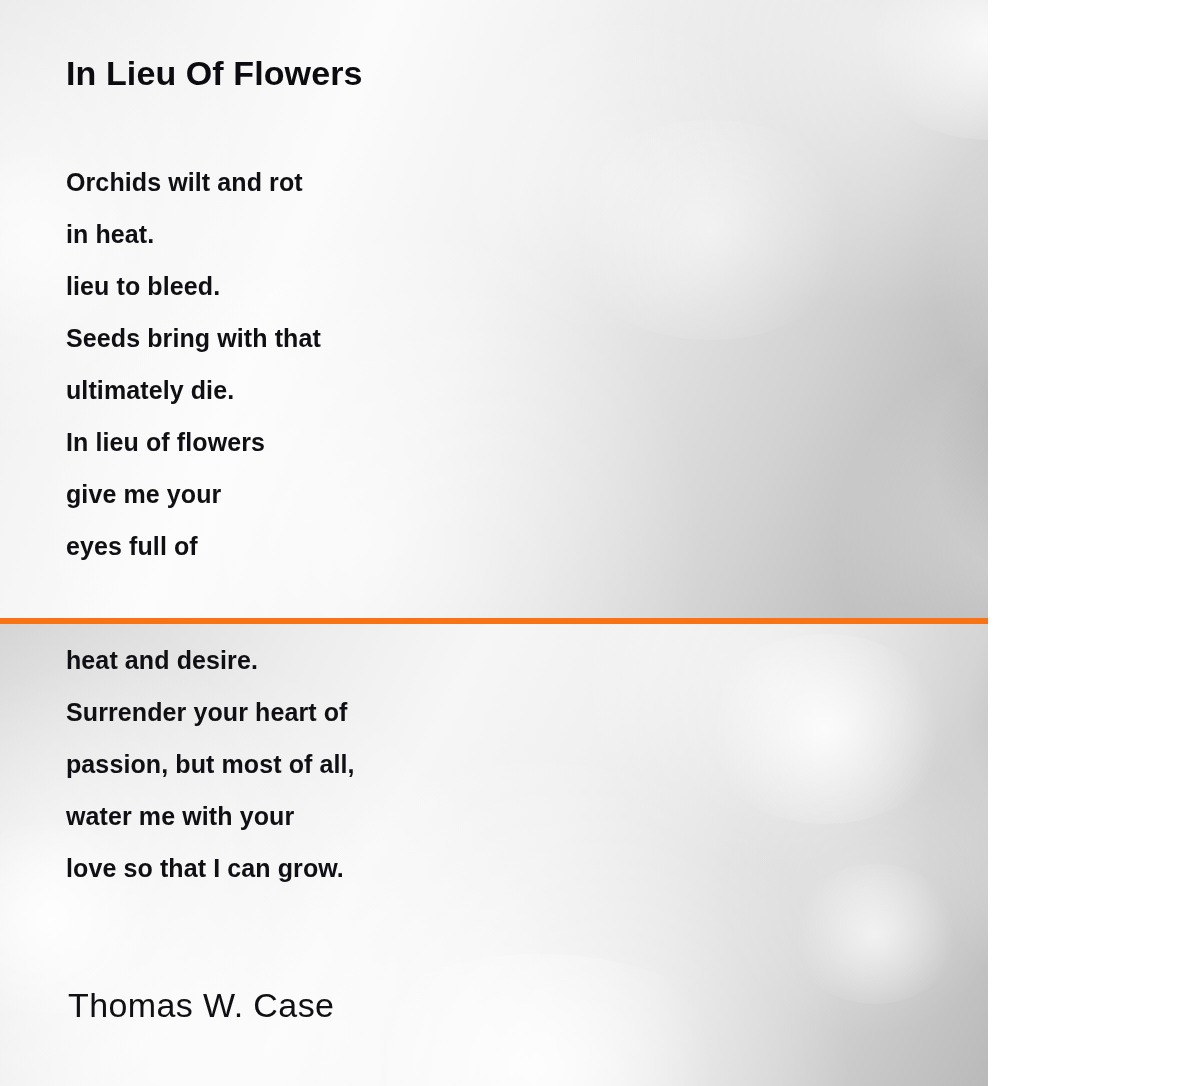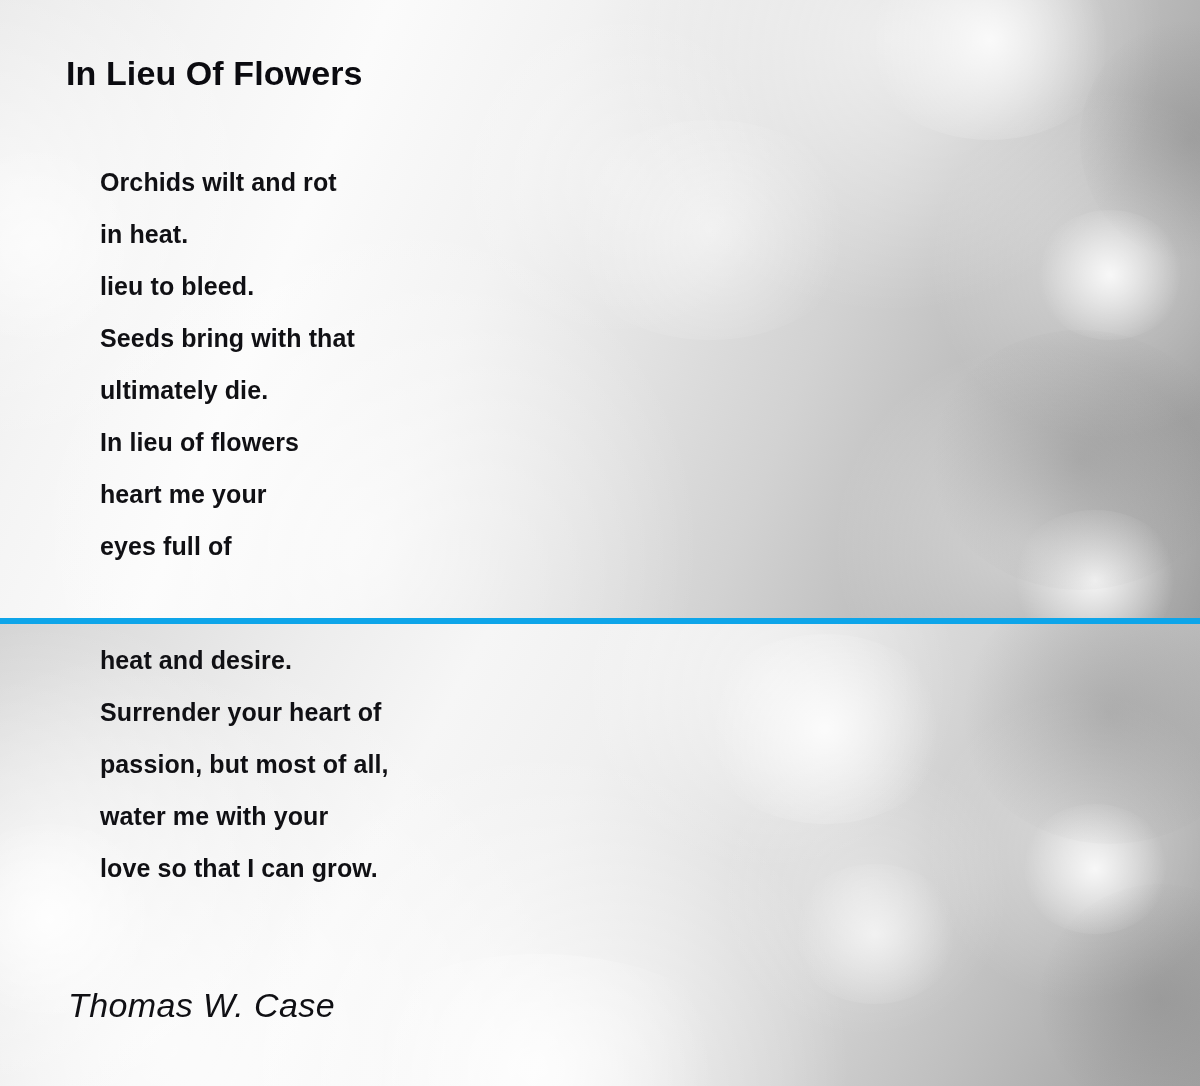--- a/index.html
+++ b/index.html
@@ -7,24 +7,24 @@
     margin: 0;
     padding: 0;
     background: #ffffff;
   }
   body {
     font-family: "Liberation Sans", "DejaVu Sans", sans-serif;
   }
 
   #poem-card {
     position: relative;
-    width: 1200px;
+    width: 988px;
     height: 1086px;
     overflow: hidden;
-    background: #0ea5e9;
+    background: #f97316;
   }
 
   
   .photo-panel {
     position: absolute;
     left: 0;
     width: 1200px;
     overflow: hidden;
   }
   #panel-top    { top: 0;     height: 618px; }
@@ -114,33 +114,31 @@
     width: 700px;
   }
   .poem-line {
     font-size: 25px;
     font-weight: bold;
     color: #101014;
     line-height: 52px;
     height: 52px;
     white-space: pre;
     letter-spacing: 0.1px;
-    margin-left: 34px;
   }
   
   .poem-line.gap-line {
     height: 62px;
   }
 
   .poem-author {
     position: absolute;
     left: 68px;
     top: 986px;
     font-size: 34px;
-    font-style: italic;
     font-weight: normal;
     color: #101014;
     letter-spacing: 0.4px;
     white-space: nowrap;
   }
 </style>
 </head>
 <body>
 
 <div id="poem-card">
@@ -170,21 +168,21 @@
   <div id="text-layer">
     <div class="poem-title">In Lieu Of Flowers</div>
 
     <div id="poem-body">
         <div class="poem-line">Orchids wilt and rot</div>
         <div class="poem-line">in heat.</div>
         <div class="poem-line">lieu to bleed.</div>
         <div class="poem-line">Seeds bring with that</div>
         <div class="poem-line">ultimately die.</div>
         <div class="poem-line">In lieu of flowers</div>
-        <div class="poem-line">heart me your</div>
+        <div class="poem-line">give me your</div>
         <div class="poem-line">eyes full of</div>
         <div class="poem-line gap-line"></div>
         <div class="poem-line">heat and desire.</div>
         <div class="poem-line">Surrender your heart of</div>
         <div class="poem-line">passion, but most of all,</div>
         <div class="poem-line">water me with your</div>
         <div class="poem-line">love so that I can grow.</div>
       </div>
 
     <div class="poem-author">Thomas W. Case</div>

